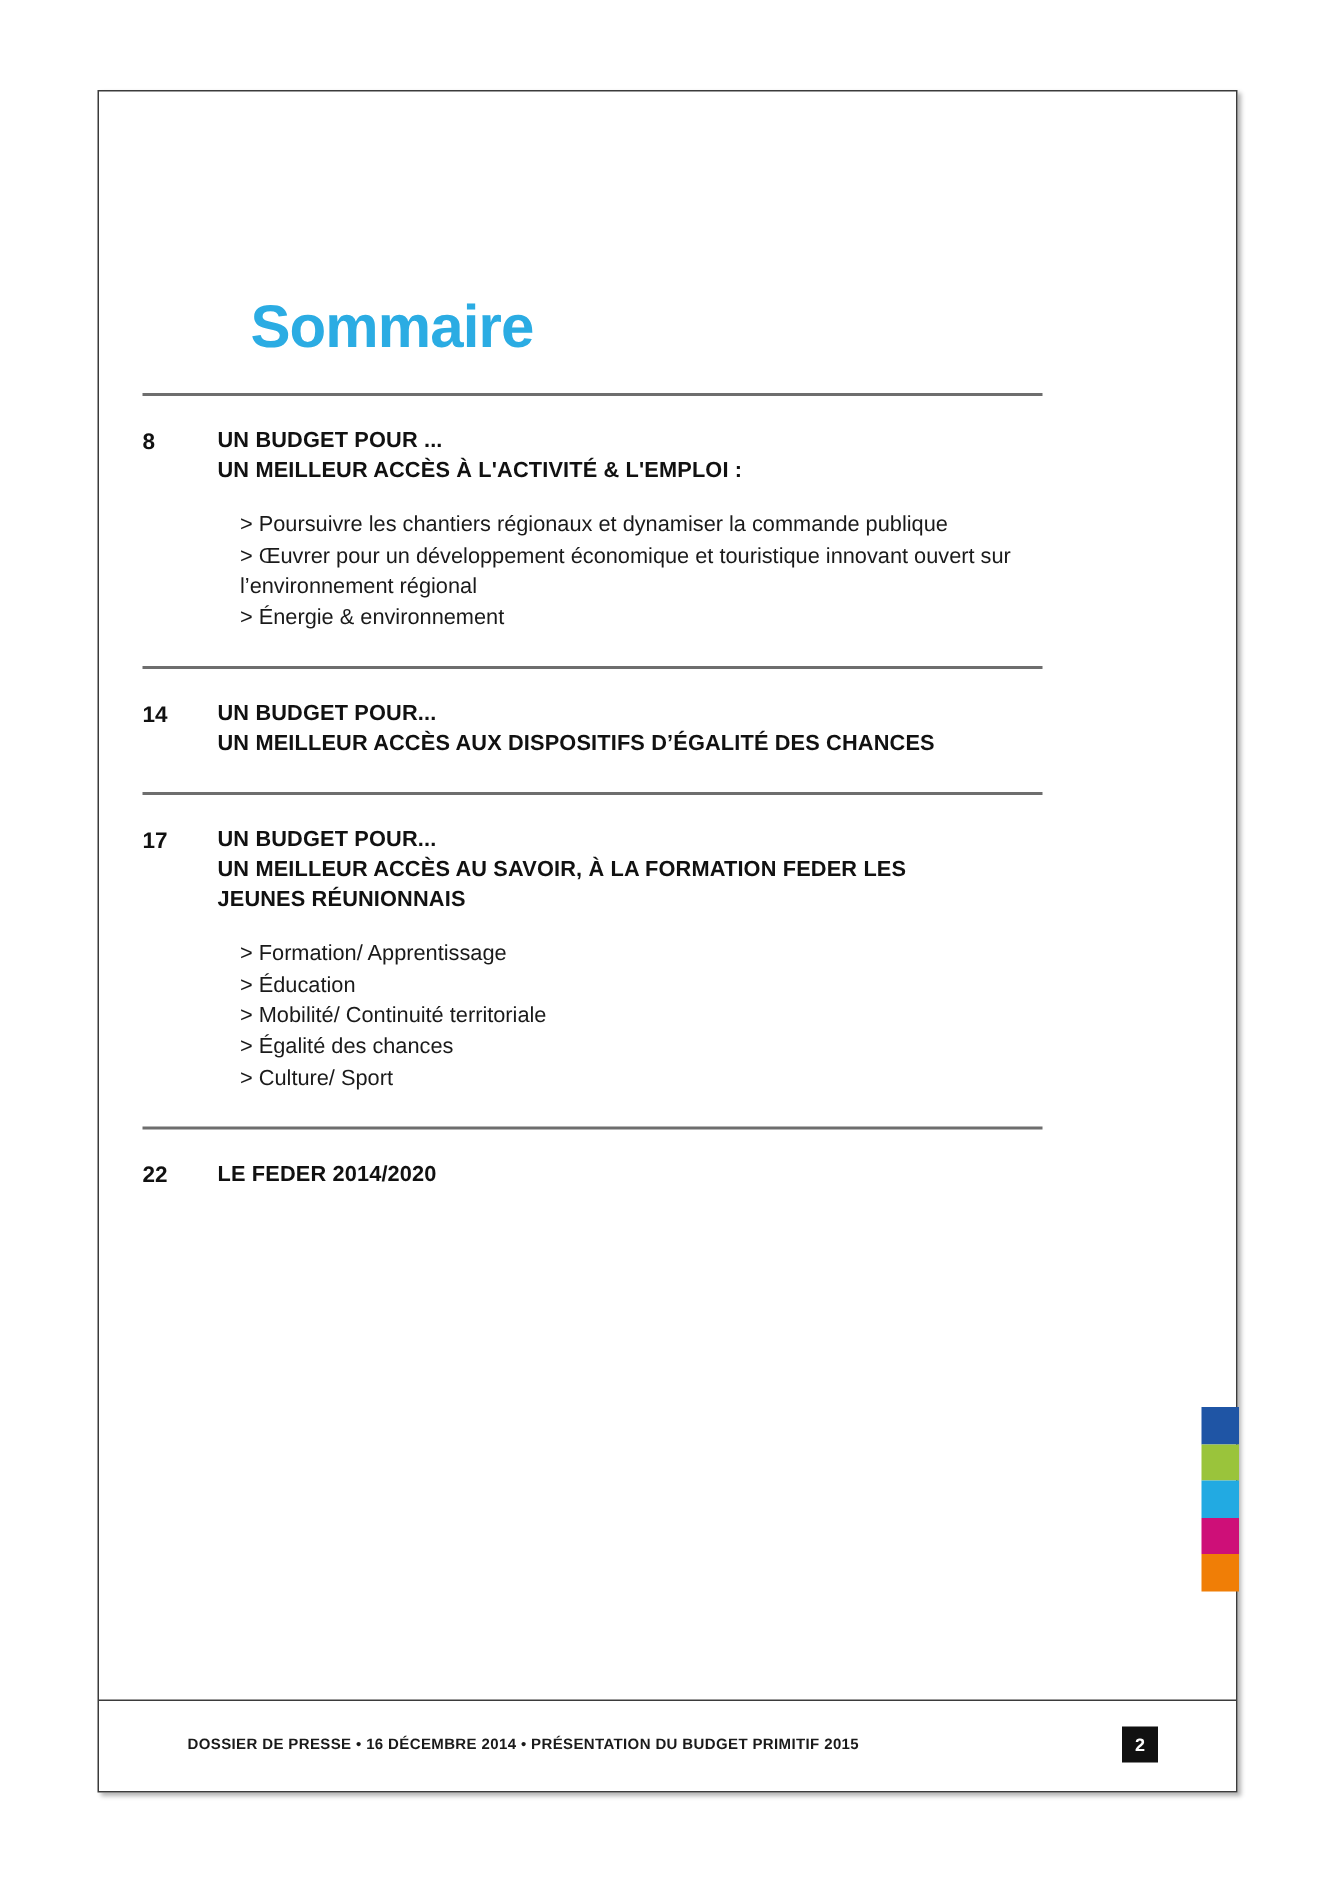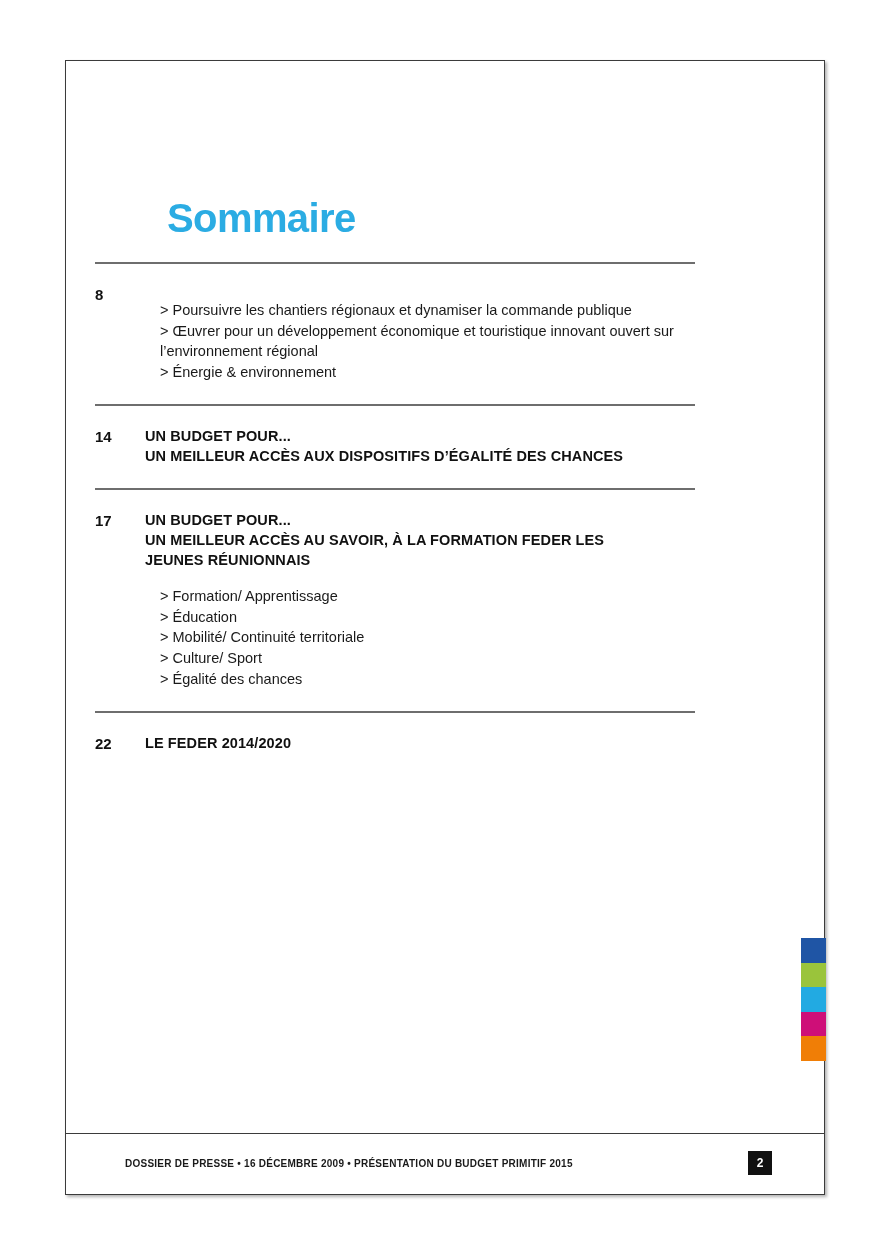--- a/index.html
+++ b/index.html
@@ -150,20 +150,24 @@
 
 <div class="doc-title" style="color: rgb(43, 172, 227);">Sommaire</div>
 
 <div class="toc">
 
   <div class="rule"></div>
   <div class="sp-after-rule"></div>
   <div class="entry">
     <div class="entry-num">8</div>
     <div class="entry-body">
+      <div class="entry-heading">
+        <span class="hline">UN BUDGET POUR ...</span>
+        <span class="hline">UN MEILLEUR ACCÈS À L'ACTIVITÉ &amp; L'EMPLOI :</span>
+      </div>
       <div class="bullets">
         <div class="bullet">&gt; Poursuivre les chantiers régionaux et dynamiser la commande publique</div>
         <div class="bullet">&gt; Œuvrer pour un développement économique et touristique innovant ouvert sur l’environnement régional</div>
         <div class="bullet">&gt; Énergie &amp; environnement</div>
       </div>
     </div>
   </div>
   <div class="sp-before-rule"></div>
 
   <div class="rule"></div>
@@ -186,22 +190,22 @@
     <div class="entry-body">
       <div class="entry-heading">
         <span class="hline">UN BUDGET POUR...</span>
         <span class="hline">UN MEILLEUR ACCÈS AU SAVOIR, À LA FORMATION FEDER LES</span>
         <span class="hline">JEUNES RÉUNIONNAIS</span>
       </div>
       <div class="bullets">
         <div class="bullet">&gt; Formation/ Apprentissage</div>
         <div class="bullet">&gt; Éducation</div>
         <div class="bullet">&gt; Mobilité/ Continuité territoriale</div>
+        <div class="bullet">&gt; Égalité des chances</div>
         <div class="bullet">&gt; Culture/ Sport</div>
-        <div class="bullet">&gt; Égalité des chances</div>
       </div>
     </div>
   </div>
   <div class="sp-before-rule"></div>
 
   <div class="rule"></div>
   <div class="sp-after-rule"></div>
   <div class="entry">
     <div class="entry-num">22</div>
     <div class="entry-body">
@@ -215,14 +219,14 @@
 
 <div class="swatch-strip">
   <span class="swatch" style="background:#1F55A5;"></span>
   <span class="swatch" style="background:#9AC43B;"></span>
   <span class="swatch" style="background:#22AAE2;"></span>
   <span class="swatch" style="background:#CE0F78;"></span>
   <span class="swatch" style="background:#F07E06;"></span>
 </div>
 
 <div class="footer-rule"></div>
-<div class="footer-text">DOSSIER DE PRESSE • 16 DÉCEMBRE 2009 • PRÉSENTATION DU BUDGET PRIMITIF 2015</div>
+<div class="footer-text">DOSSIER DE PRESSE • 16 DÉCEMBRE 2014 • PRÉSENTATION DU BUDGET PRIMITIF 2015</div>
 <div class="page-badge">2</div>
 
 </body></html>

